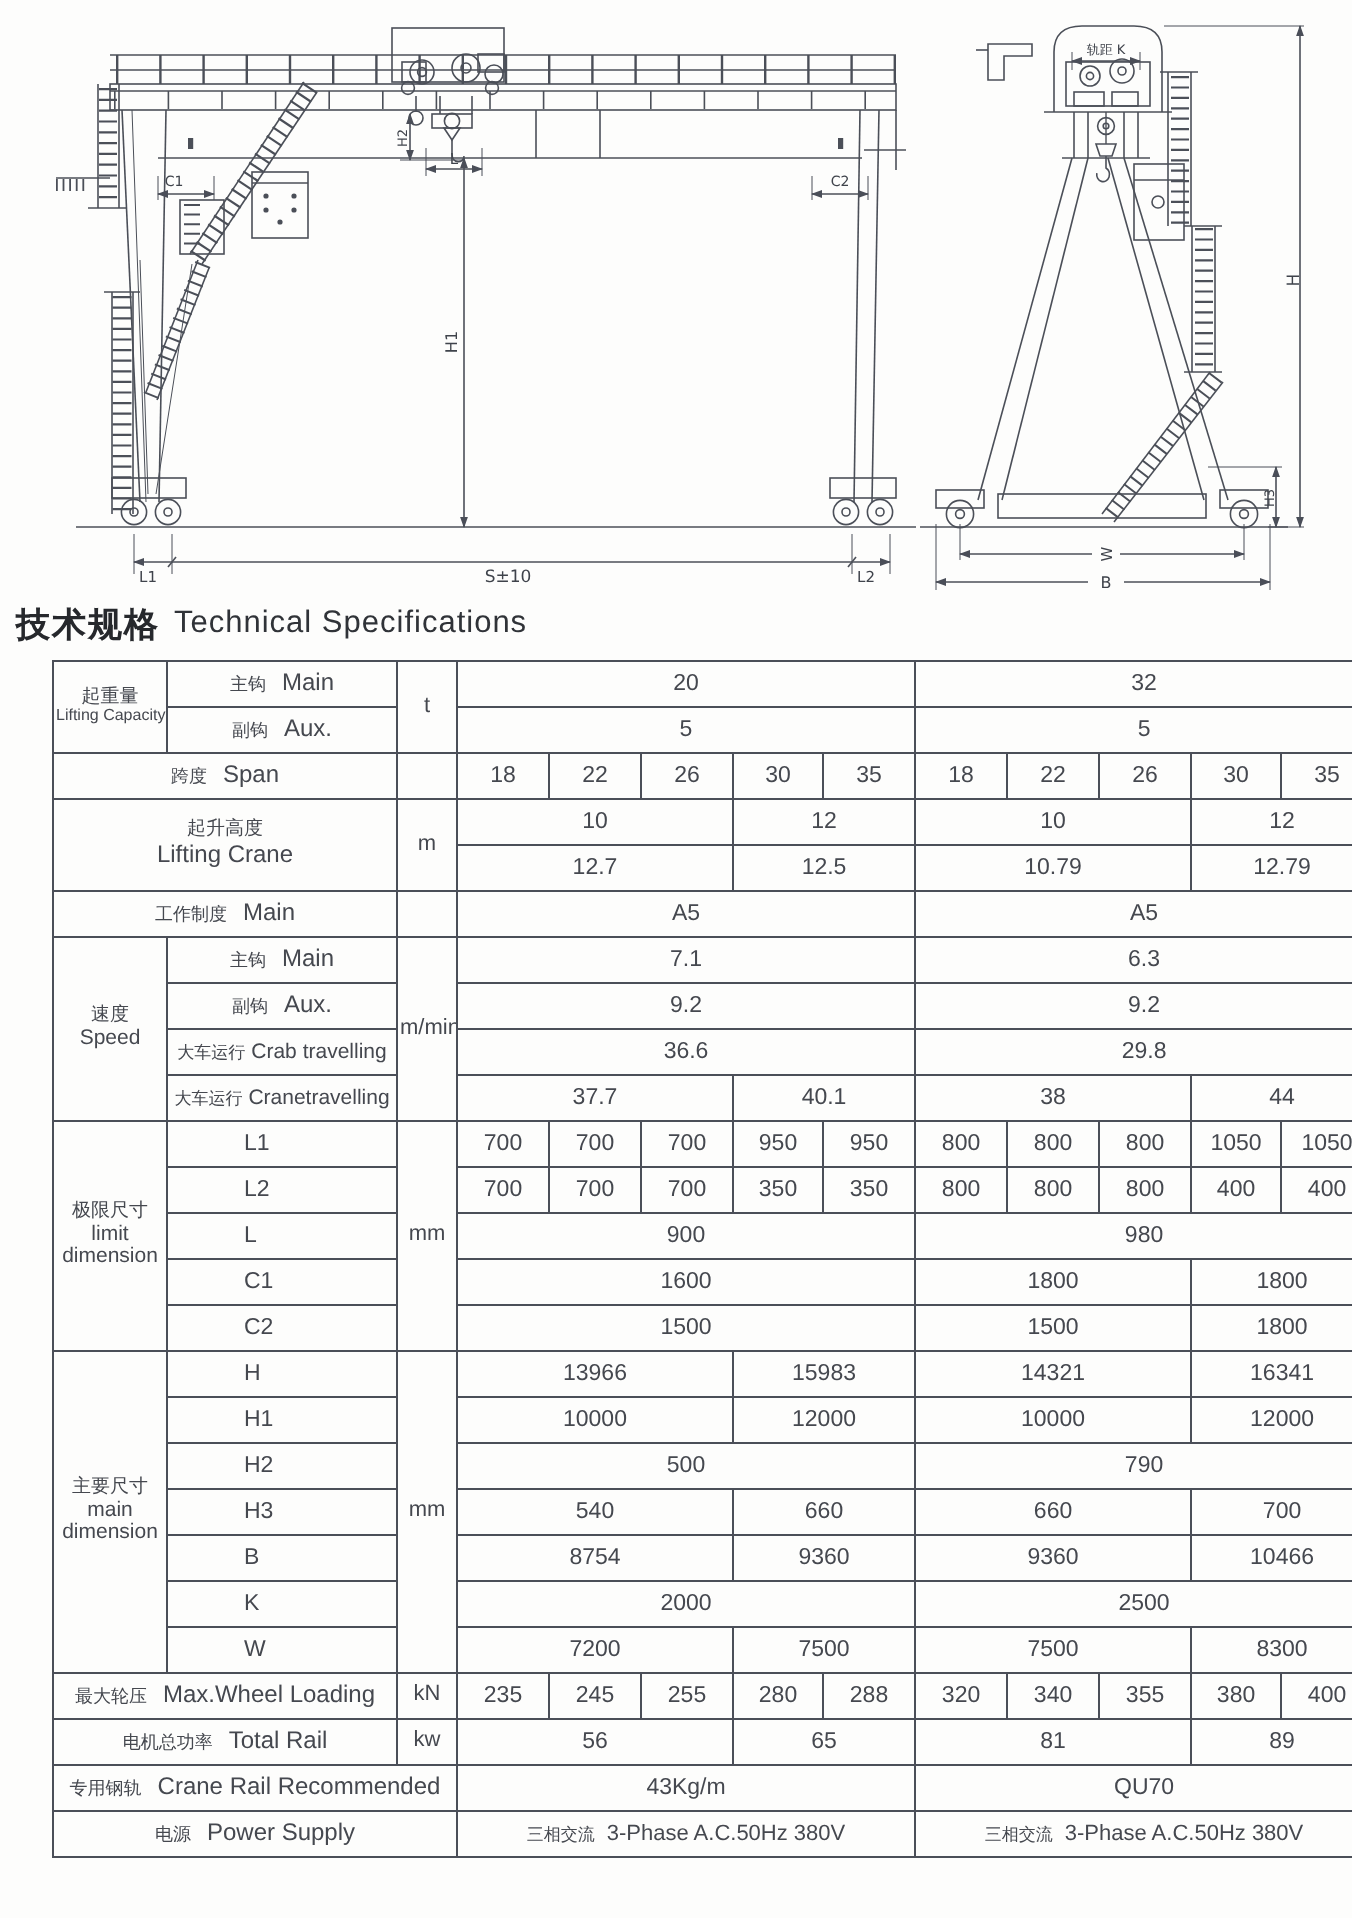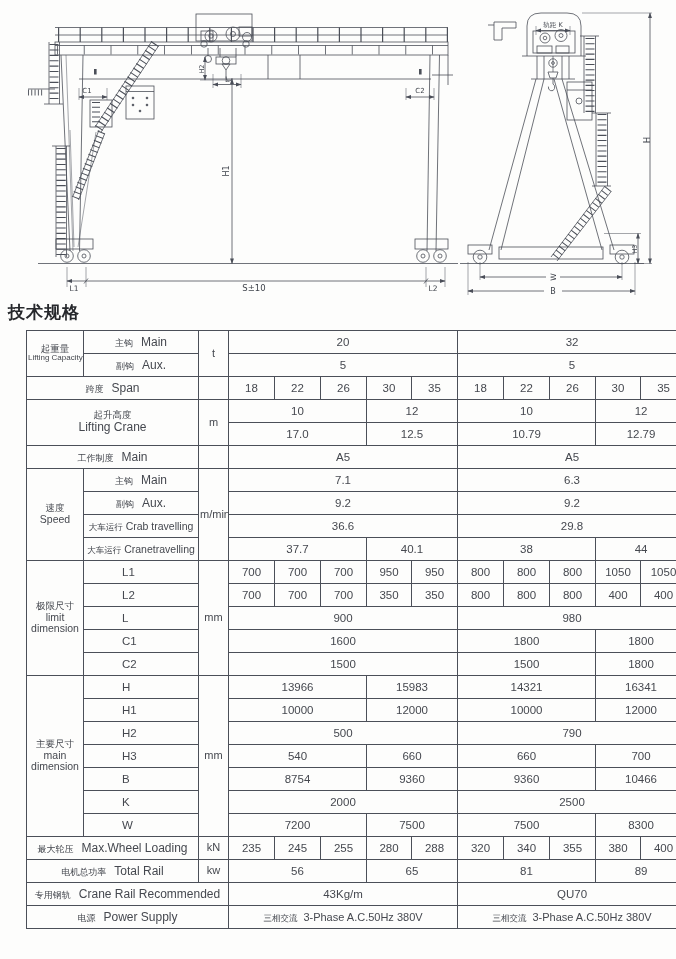--- a/index.html
+++ b/index.html
@@ -239,20 +239,21 @@
       <text class="dt" x="553" y="27" font-size="6.5" text-anchor="middle">轨距 K</text>
       <text class="dt" x="646.5" y="143" font-size="8.5" text-anchor="middle" transform="rotate(-90 646.5 140)">H</text>
       <text class="dt" x="635" y="251" font-size="6.5" text-anchor="middle" transform="rotate(-90 635 249)">H3</text>
       <text class="dt" x="553" y="280" font-size="7.5" text-anchor="middle" transform="rotate(-90 553 277)">W</text>
       <text class="dt" x="553" y="294" font-size="8" text-anchor="middle">B</text>
     </g>
   </svg>
 
   <div class="title-row">
     <span class="zh">技术规格</span>
+    <span class="en">Technical Specifications</span>
   </div>
 
   <table class="spec">
     <colgroup>
       <col style="width:57px">
         <col style="width:115px">
         <col style="width:30px">
       <col style="width:46px">
         <col style="width:46px">
         <col style="width:46px">
@@ -299,21 +300,21 @@
             <div>起升高度</div>
             <div>Lifting Crane</div>
           </td>
           <td rowspan="2" class="unit">m</td>
           <td colspan="3">10</td>
           <td colspan="2">12</td>
           <td colspan="3">10</td>
           <td colspan="2">12</td>
         </tr>
         <tr>
-          <td colspan="3">17.0</td>
+          <td colspan="3">12.7</td>
           <td colspan="2">12.5</td>
           <td colspan="3">10.79</td>
           <td colspan="2">12.79</td>
         </tr>
         <tr>
           <td colspan="2" class="pair"><span class="zh">工作制度</span><span class="en">Main</span></td>
           <td></td>
           <td colspan="5">A5</td>
           <td colspan="5">A5</td>
         </tr>

